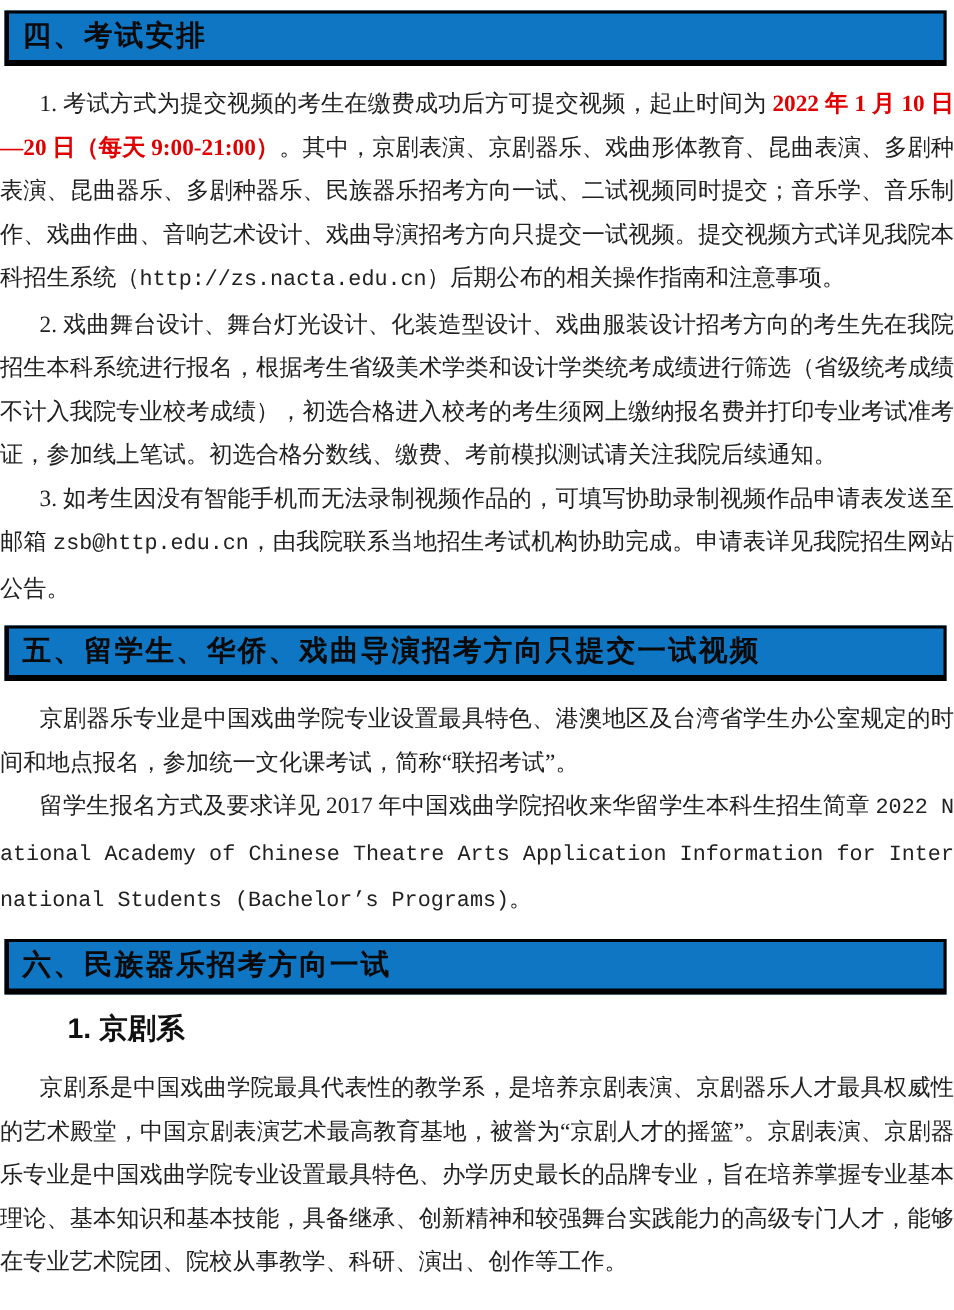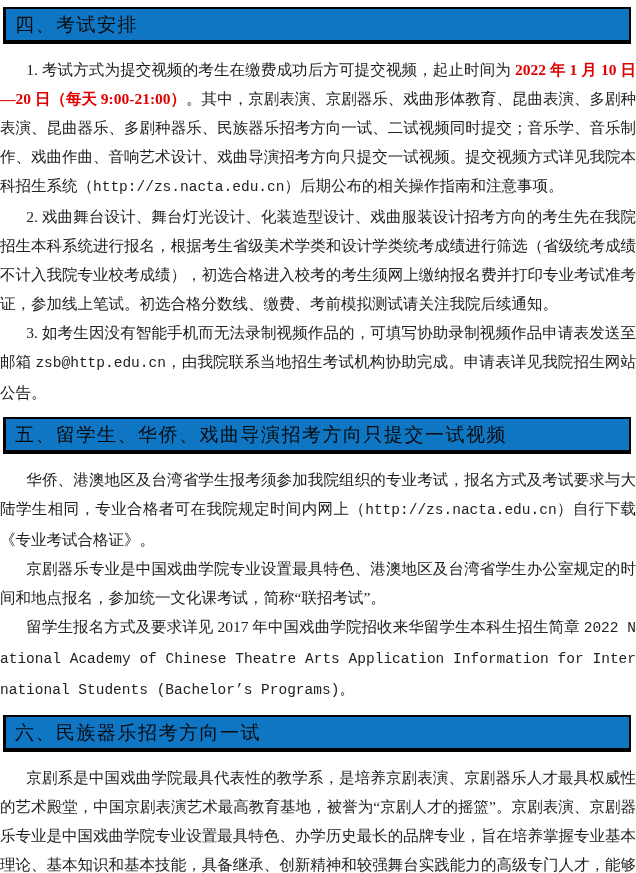--- a/index.html
+++ b/index.html
@@ -19,21 +19,21 @@
   .bar {
     margin: 0 5px 0 3px;
     background: var(--bar-bg, #0f76c4);
     border: 2px solid var(--bar-border, #000000);
     border-left-width: 3px;
     border-bottom-width: 4px;
     padding: 3px 9px;
   }
   .bar-label {
     font-family: "Liberation Sans", "DejaVu Sans", sans-serif;
-    font-weight: normal;
+    font-weight: bold;
     font-size: 19px;
     line-height: 25px;
     letter-spacing: 1.5px;
     color: var(--bar-text, #0a0a0a);
   }
 
   .sec-body { padding: 0 0; margin-top: 11px; }
 
   .para {
     margin: 0;
@@ -77,28 +77,28 @@
         <p class="para"><span class="seg-normal">2. 戏曲舞台设计、舞台灯光设计、化装造型设计、戏曲服装设计招考方向的考生先在我院招生本科系统进行报名，根据考生省级美术学类和设计学类统考成绩进行筛选（省级统考成绩不计入我院专业校考成绩），初选合格进入校考的考生须网上缴纳报名费并打印专业考试准考证，参加线上笔试。初选合格分数线、缴费、考前模拟测试请关注我院后续通知。</span></p>
         <p class="para"><span class="seg-normal">3. 如考生因没有智能手机而无法录制视频作品的，可填写协助录制视频作品申请表发送至邮箱 </span><span class="seg-latin">zsb@http.edu.cn</span><span class="seg-normal">，由我院联系当地招生考试机构协助完成。申请表详见我院招生网站公告。</span></p>
       </div>
   </section>
 
   <section class="section">
     <div class="bar">
       <span class="bar-label">五、留学生、华侨、戏曲导演招考方向只提交一试视频</span>
     </div>
     <div class="sec-body">
-        <p class="para"><span class="seg-normal">华侨、港澳地区及台湾省学生报考须参加我院组织的专业考试，报名方式及考试要求与大陆学生相同，专业合格者可在我院规定时间内网上（</span><span class="seg-latin">http://zs.nacta.edu.cn</span><span class="seg-normal">）自行下载《专业考试合格证》。</span></p>
         <p class="para"><span class="seg-normal">京剧器乐专业是中国戏曲学院专业设置最具特色、港澳地区及台湾省学生办公室规定的时间和地点报名，参加统一文化课考试，简称“联招考试”。</span></p>
         <p class="para"><span class="seg-normal">留学生报名方式及要求详见 2017 年中国戏曲学院招收来华留学生本科生招生简章 </span><span class="seg-latin">2022 National Academy of Chinese Theatre Arts Application Information for International Students (Bachelor’s Programs)</span><span class="seg-normal">。</span></p>
       </div>
   </section>
 
   <section class="section">
     <div class="bar">
       <span class="bar-label">六、民族器乐招考方向一试</span>
     </div>
+    <h3 class="subheading">1. 京剧系</h3>
     <div class="sec-body">
         <p class="para"><span class="seg-normal">京剧系是中国戏曲学院最具代表性的教学系，是培养京剧表演、京剧器乐人才最具权威性的艺术殿堂，中国京剧表演艺术最高教育基地，被誉为“京剧人才的摇篮”。京剧表演、京剧器乐专业是中国戏曲学院专业设置最具特色、办学历史最长的品牌专业，旨在培养掌握专业基本理论、基本知识和基本技能，具备继承、创新精神和较强舞台实践能力的高级专门人才，能够在专业艺术院团、院校从事教学、科研、演出、创作等工作。</span></p>
       </div>
   </section>
 
 </main>
 
 </body></html>

